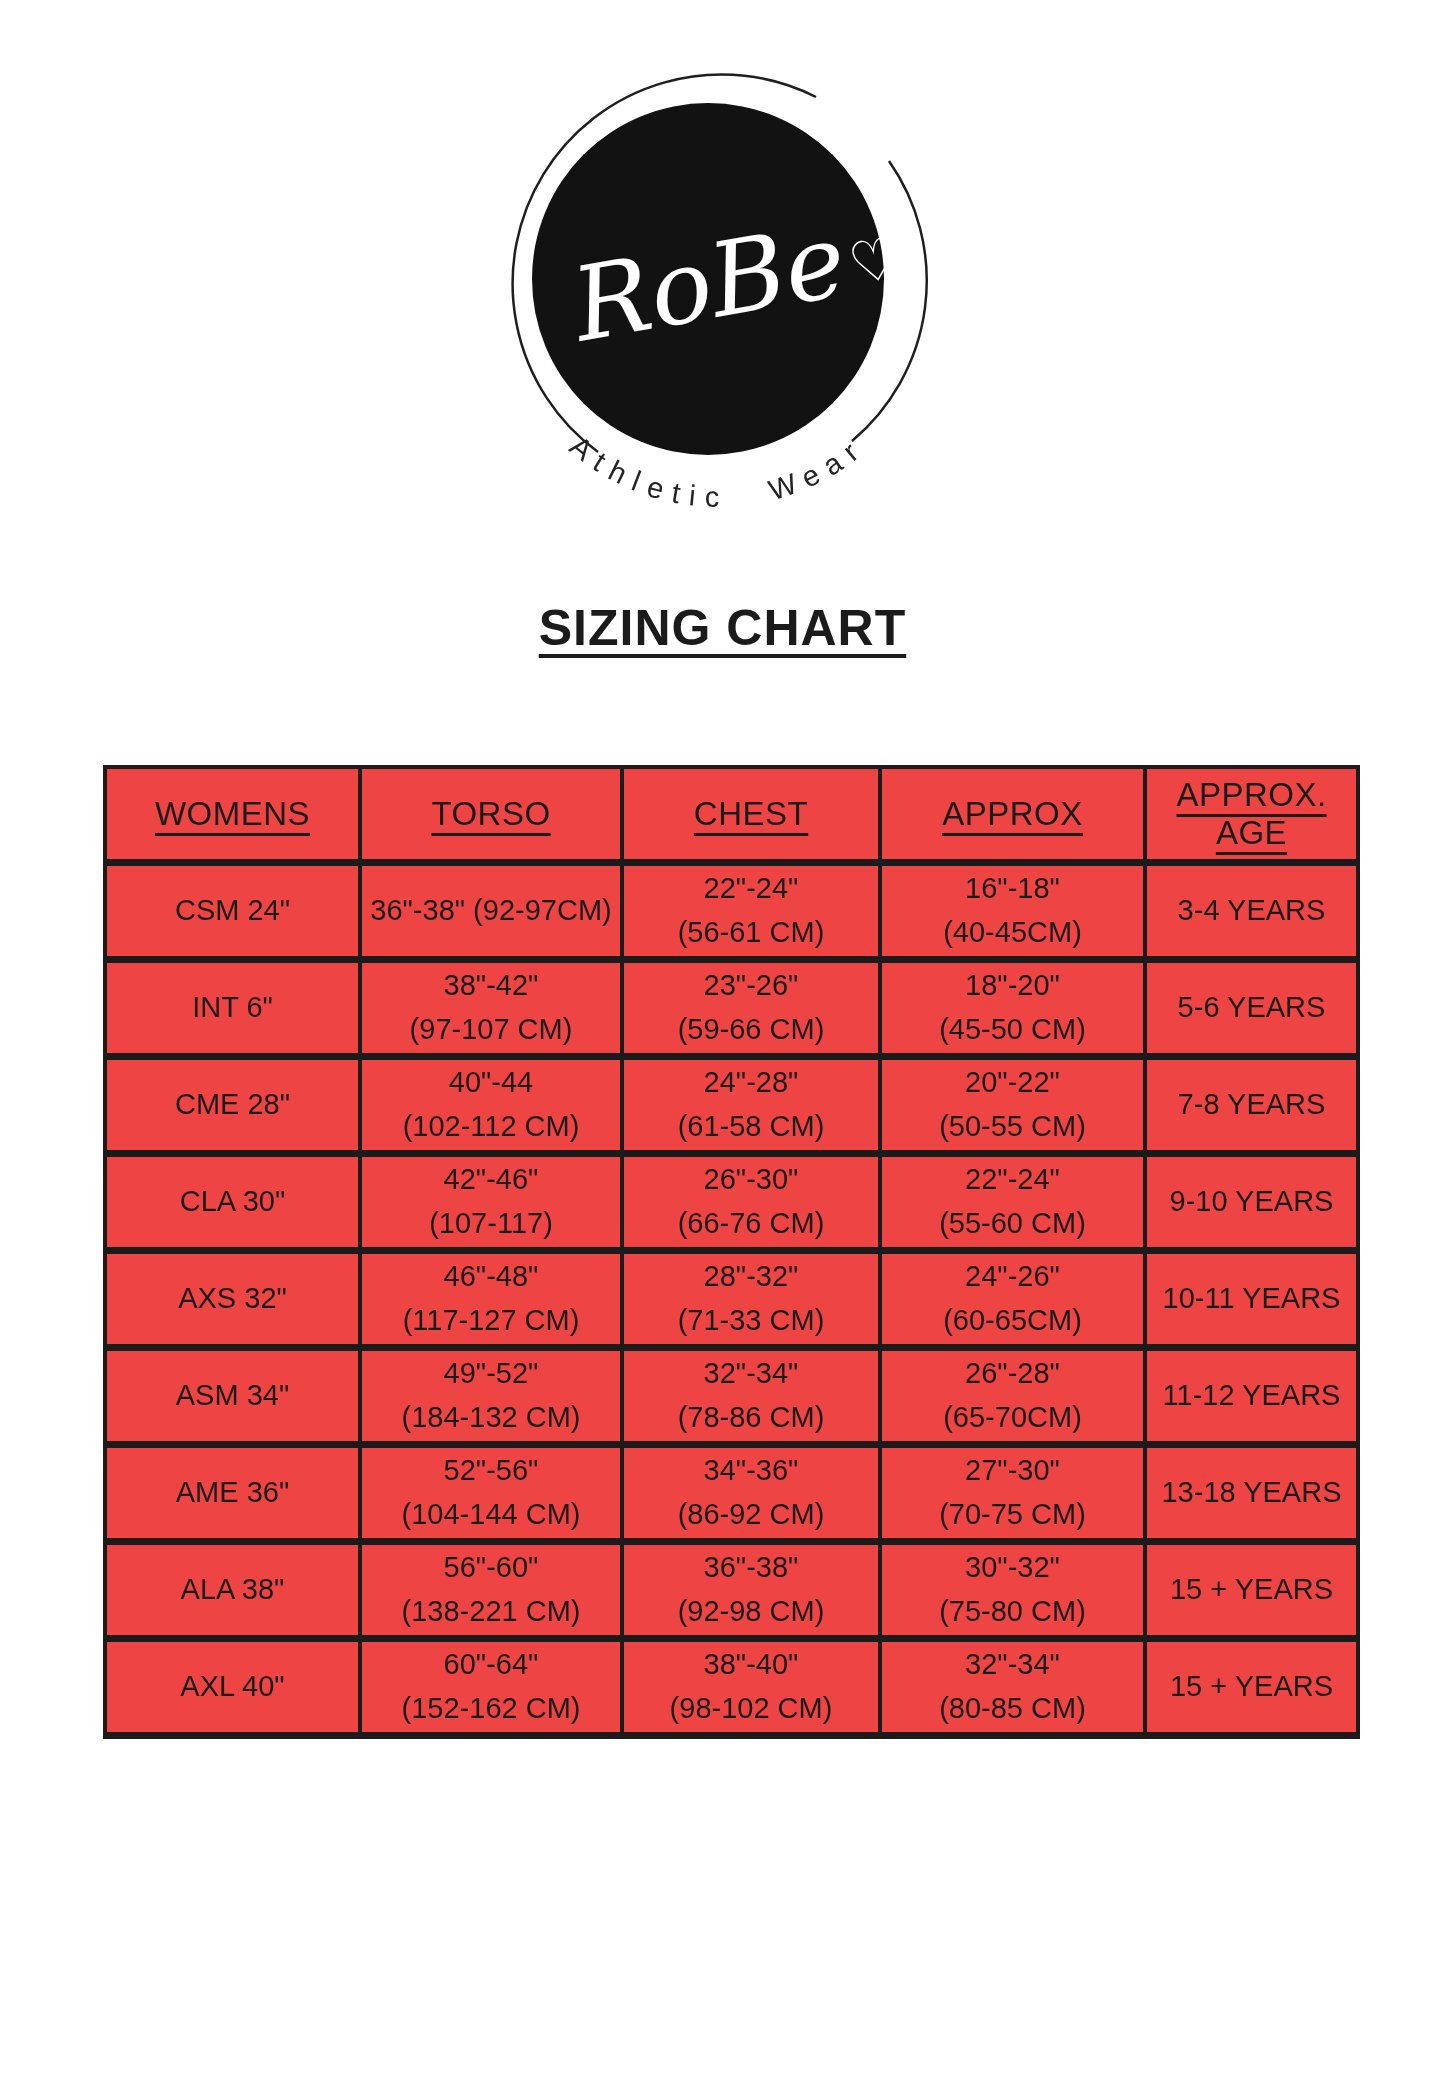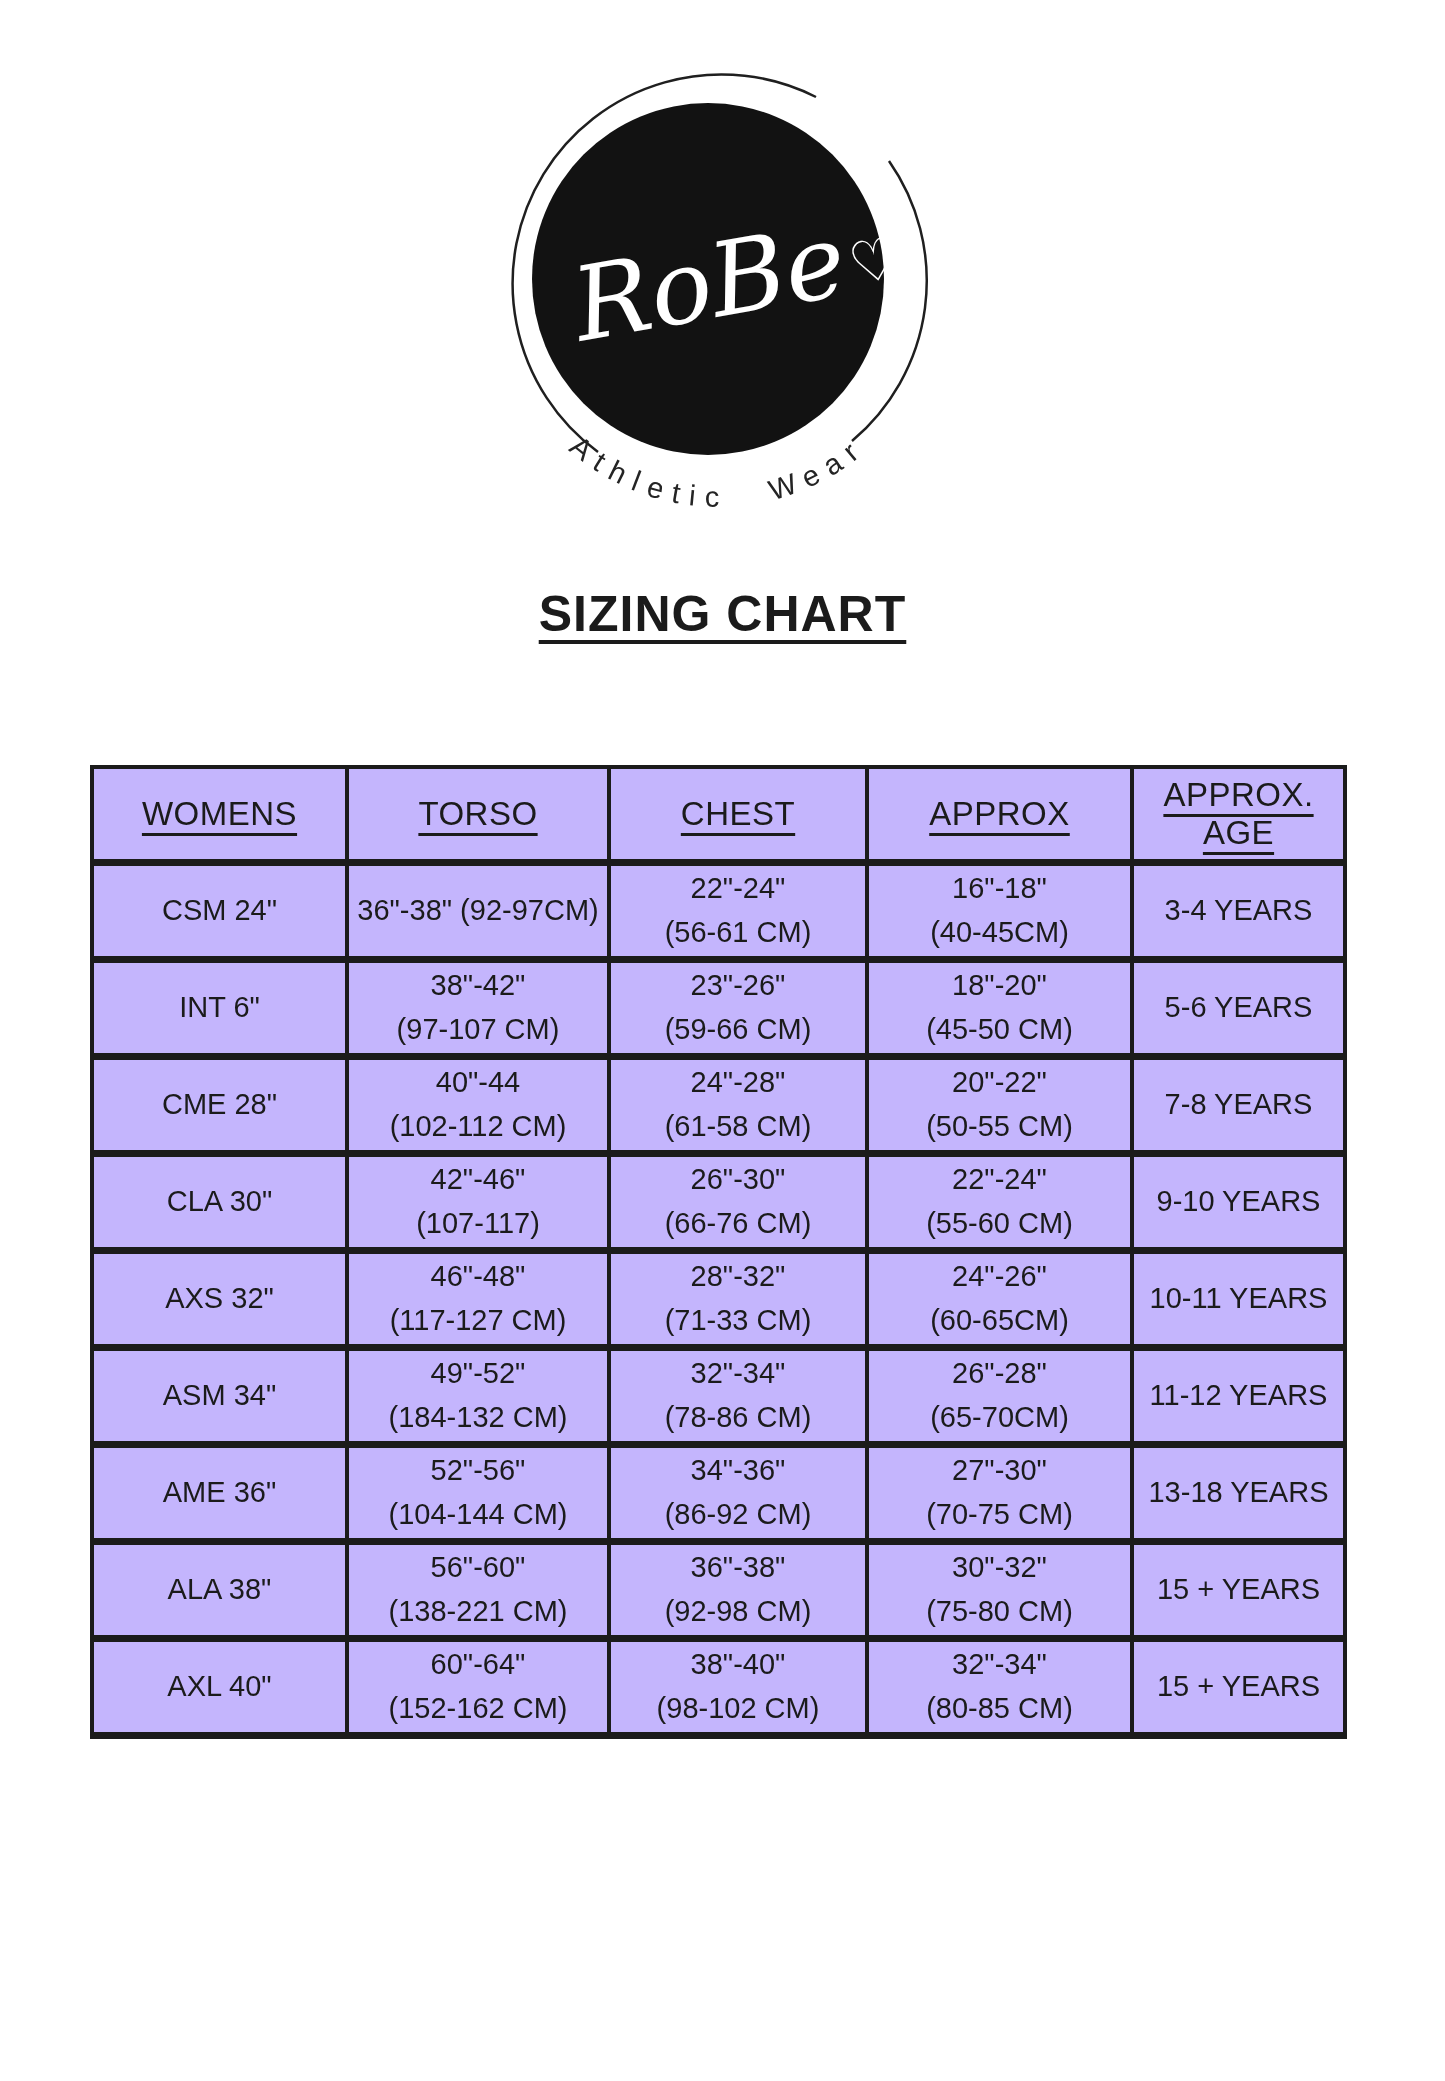--- a/index.html
+++ b/index.html
@@ -34,39 +34,39 @@
     letter-spacing: 10px;
     word-spacing: 26px;
     fill: #242424;
   }
 
   
   .page-title {
     position: absolute;
     left: 0; right: 0;
     top: 585px;
-    margin: 0;
+    margin: 14px;
     text-align: center;
     font-size: 50px;
     font-weight: 600;
     letter-spacing: 1px;
     color: #1b1b1b;
     text-decoration: underline;
     text-decoration-thickness: 4px;
     text-underline-offset: 9px;
   }
 
   
   .sizing-table {
     position: absolute;
-    left: 90px; top: 765px;
+    left: 103px; top: 765px;
     width: 1253px;
     border-collapse: collapse;
     table-layout: fixed;
-    background: #c4b5fd;
+    background: #ef4444;
   }
   .sizing-table th, .sizing-table td {
     border: 4px solid #1b1b1b;
     border-top-width: 7px;
     border-bottom-width: 7px;
     text-align: center;
     vertical-align: middle;
     padding: 0;
     overflow: hidden;
   }

